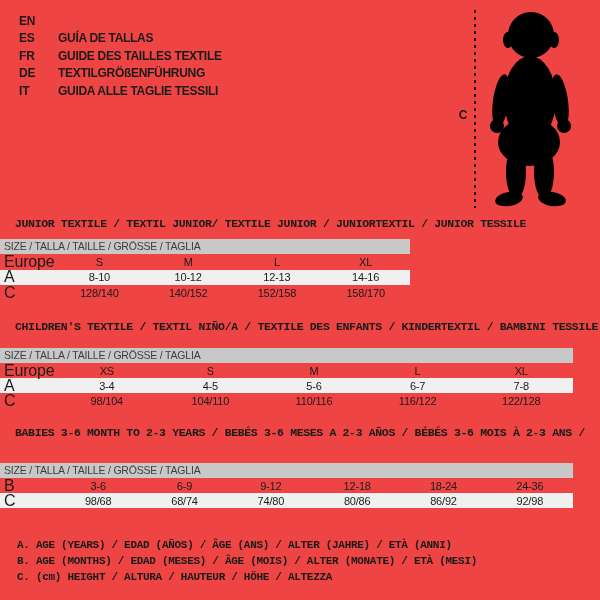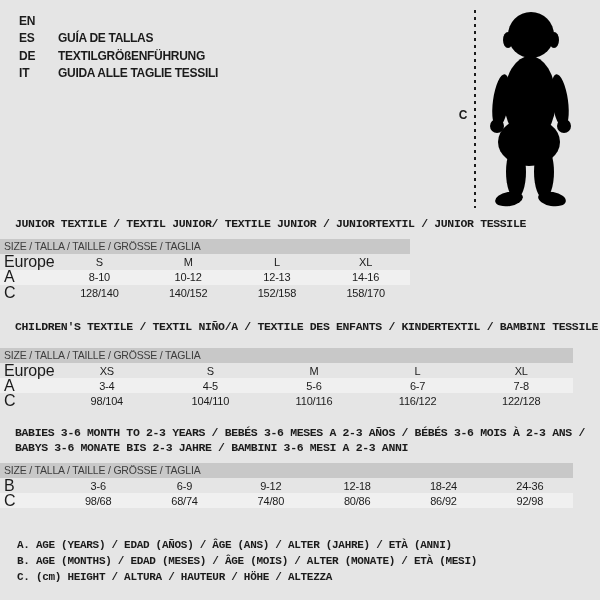--- a/index.html
+++ b/index.html
@@ -1,21 +1,21 @@
 <!DOCTYPE html>
 <html><head>
 <meta charset="utf-8">
 <style>
   * { margin: 0; padding: 0; box-sizing: border-box; }
   html, body { background: #ffffff; }
   .canvas {
     position: relative;
     width: 600px;
     height: 600px;
-    background: #e5e5e5;
+    background: #ef4444;
     font-family: "Liberation Sans", sans-serif;
     color: #1b1b1b;
     overflow: hidden;
   }
 
   
   .lang-block { position: absolute; top: 12px; left: 19px; }
   .lang-row { display: flex; height: 17.5px; align-items: center; }
   .lang-code {
     width: 39px; font-size: 12px; font-weight: bold; letter-spacing: -0.2px;
@@ -68,20 +68,24 @@
 
 <div class="canvas">
 
   <div class="lang-block">
     <div class="lang-row">
       <span class="lang-code">EN</span>
     </div>
     <div class="lang-row">
       <span class="lang-code">ES</span>
       <span class="lang-label">GUÍA DE TALLAS</span>
+    </div>
+    <div class="lang-row">
+      <span class="lang-code">FR</span>
+      <span class="lang-label">GUIDE DES TAILLES TEXTILE</span>
     </div>
     <div class="lang-row">
       <span class="lang-code">DE</span>
       <span class="lang-label">TEXTILGRÖßENFÜHRUNG</span>
     </div>
     <div class="lang-row">
       <span class="lang-code">IT</span>
       <span class="lang-label">GUIDA ALLE TAGLIE TESSILI</span>
     </div>
   </div>
@@ -156,21 +160,20 @@
       <span class="t-cell">98/104</span>
       <span class="t-cell">104/110</span>
       <span class="t-cell">110/116</span>
       <span class="t-cell">116/122</span>
       <span class="t-cell">122/128</span>
     </div>
   </div>
 
   <div class="sec-title two-line" style="top:425px;">
     <div>BABIES 3-6 MONTH TO 2-3 YEARS / BEBÉS 3-6 MESES A 2-3 AÑOS / BÉBÉS 3-6 MOIS À 2-3 ANS /</div>
-    <div>BABYS 3-6 MONATE BIS 2-3 JAHRE / BAMBINI 3-6 MESI A 2-3 ANNI</div>
   </div>
   <div class="size-table" style="top:463px; width:573px;">
     <div class="size-bar" style="background:#c8c8c8; color:#3d3d3d;">SIZE / TALLA / TAILLE / GRÖSSE / TAGLIA</div>
     <div class="t-row" style="height:15px;">
       <span class="t-label">B</span>
       <span class="t-cell">3-6</span>
       <span class="t-cell">6-9</span>
       <span class="t-cell">9-12</span>
       <span class="t-cell">12-18</span>
       <span class="t-cell">18-24</span>

